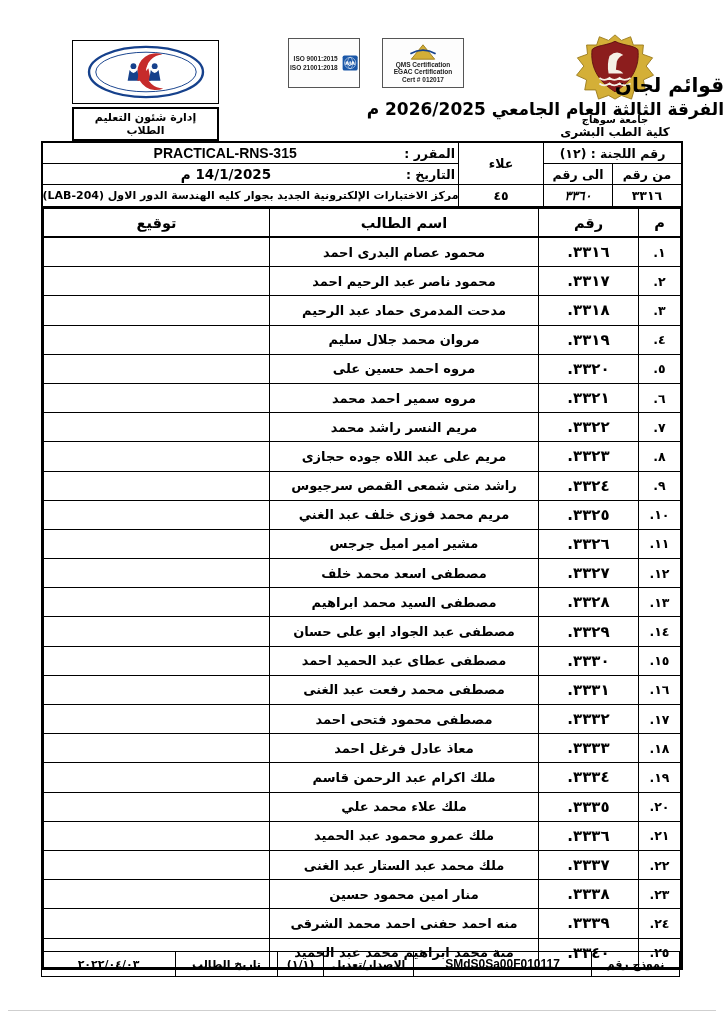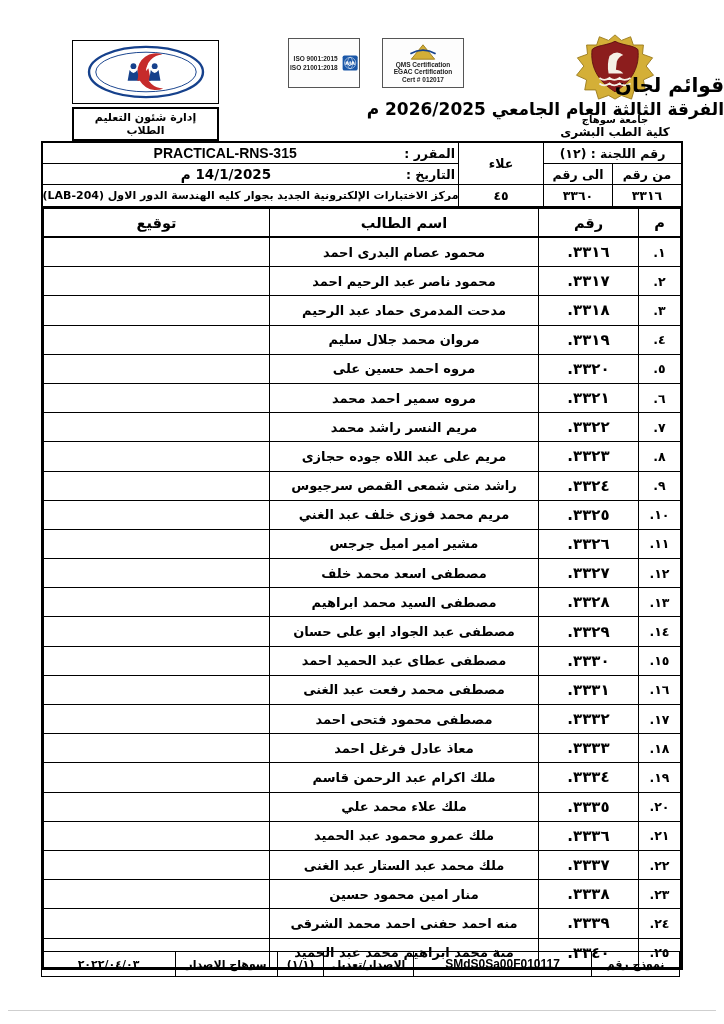--- a/index.html
+++ b/index.html
@@ -33,21 +33,21 @@
          overflow:hidden;white-space:nowrap;box-sizing:border-box;}
   .noleft{border-left:none;}
   .nobottom{border-bottom:none;}
   .c-committee{grid-column:1/3;grid-row:1;}
   .c-count{grid-column:3;grid-row:1/3;}
   .c-course{grid-column:4;grid-row:1;justify-content:flex-start;}
   .c-from{grid-column:1;grid-row:2;}
   .c-to{grid-column:2;grid-row:2;}
   .c-date{grid-column:4;grid-row:2;justify-content:flex-start;}
   .c-fromv{grid-column:1;grid-row:3;}
-  .c-tov{grid-column:2;grid-row:3;}
+  .c-tov{grid-column:2;grid-row:3;font-style:italic;}
   .c-countv{grid-column:3;grid-row:3;}
   .c-loc{grid-column:4;grid-row:3;font-size:11px;}
   .lbl{font-size:12.5px;}
   .val{flex:1;text-align:center;}
   .latin{direction:ltr;unicode-bidi:isolate;font-family:"Liberation Sans",sans-serif;}
   .val-course{font-size:14px;}
   .val-date{font-size:13.5px;}
   table.students{width:100%;border-collapse:collapse;direction:rtl;}
   .students th{border:1px solid #000;border-bottom:2px solid #000;height:27px;font-size:14.5px;padding:0 2px;}
   .students td{border:1px solid #000;height:28.2px;text-align:center;padding:0 2px;overflow:hidden;}
@@ -316,18 +316,18 @@
     </tr>
         </tbody>
     </table>
   </div>
 
   <div class="footer-grid">
     <div class="fcell">نموذج رقم</div>
     <div class="fcell f-latin latin">SMdS0Sa00F010117</div>
     <div class="fcell">الاصدار/تعديل</div>
     <div class="fcell">(١/١)</div>
-    <div class="fcell">سوهاج الاصدار</div>
+    <div class="fcell">تاريخ الطالب</div>
     <div class="fcell">٢٠٢٢/٠٤/٠٣</div>
   </div>
 
   <div class="page-edge"></div>
 </div>
 
 </body></html>

